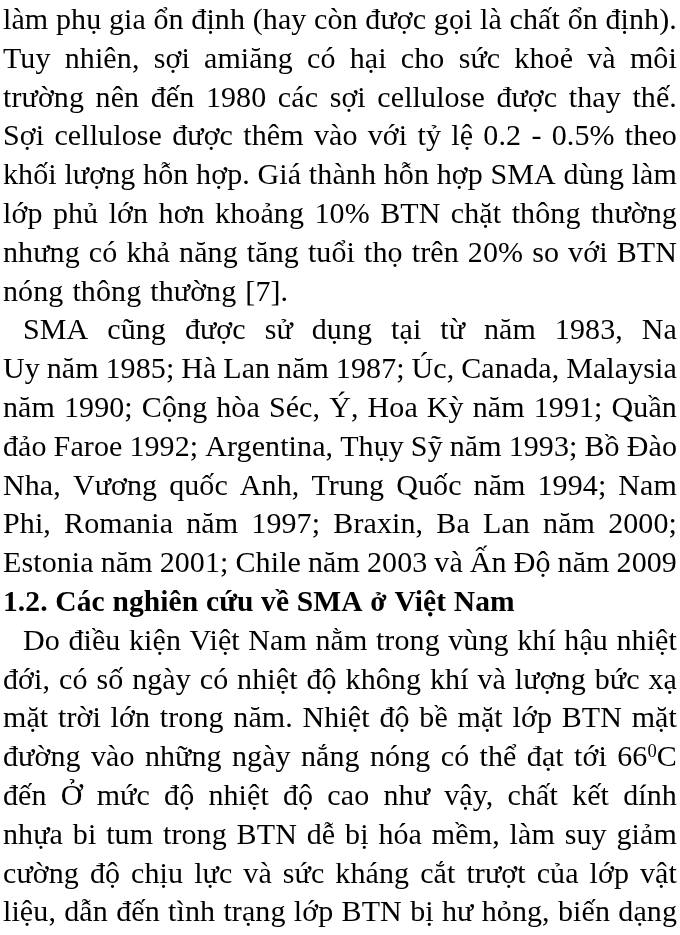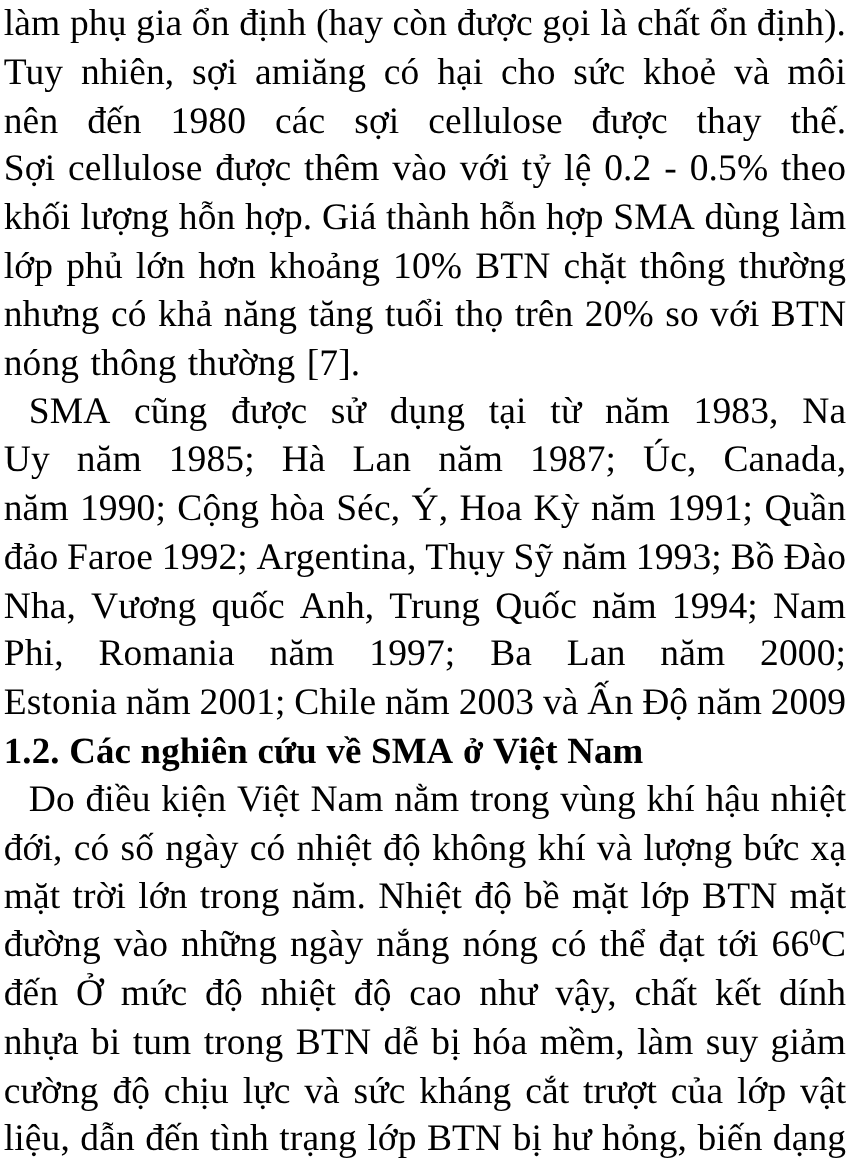--- a/index.html
+++ b/index.html
@@ -70,32 +70,32 @@
     line-height: 0;
   }
 </style>
 </head>
 <body>
 
 <div class="page">
   <div class="col" id="text-column">
       <div class="ln j"><span class="w">làm</span><span class="w">phụ</span><span class="w">gia</span><span class="w">ổn</span><span class="w">định</span><span class="w">(hay</span><span class="w">còn</span><span class="w">được</span><span class="w">gọi</span><span class="w">là</span><span class="w">chất</span><span class="w">ổn</span><span class="w">định).</span></div>
       <div class="ln j"><span class="w">Tuy</span><span class="w">nhiên,</span><span class="w">sợi</span><span class="w">amiăng</span><span class="w">có</span><span class="w">hại</span><span class="w">cho</span><span class="w">sức</span><span class="w">khoẻ</span><span class="w">và</span><span class="w">môi</span></div>
-      <div class="ln j"><span class="w">nên</span><span class="w">đến</span><span class="w">1980</span><span class="w">các</span><span class="w">sợi</span><span class="w">cellulose</span><span class="w">được</span><span class="w">thay</span><span class="w">thế.</span></div>
+      <div class="ln j"><span class="w">trường</span><span class="w">nên</span><span class="w">đến</span><span class="w">1980</span><span class="w">các</span><span class="w">sợi</span><span class="w">cellulose</span><span class="w">được</span><span class="w">thay</span><span class="w">thế.</span></div>
       <div class="ln j"><span class="w">Sợi</span><span class="w">cellulose</span><span class="w">được</span><span class="w">thêm</span><span class="w">vào</span><span class="w">với</span><span class="w">tỷ</span><span class="w">lệ</span><span class="w">0.2</span><span class="w">-</span><span class="w">0.5%</span><span class="w">theo</span></div>
       <div class="ln j"><span class="w">khối</span><span class="w">lượng</span><span class="w">hỗn</span><span class="w">hợp.</span><span class="w">Giá</span><span class="w">thành</span><span class="w">hỗn</span><span class="w">hợp</span><span class="w">SMA</span><span class="w">dùng</span><span class="w">làm</span></div>
       <div class="ln j"><span class="w">lớp</span><span class="w">phủ</span><span class="w">lớn</span><span class="w">hơn</span><span class="w">khoảng</span><span class="w">10%</span><span class="w">BTN</span><span class="w">chặt</span><span class="w">thông</span><span class="w">thường</span></div>
       <div class="ln j"><span class="w">nhưng</span><span class="w">có</span><span class="w">khả</span><span class="w">năng</span><span class="w">tăng</span><span class="w">tuổi</span><span class="w">thọ</span><span class="w">trên</span><span class="w">20%</span><span class="w">so</span><span class="w">với</span><span class="w">BTN</span></div>
       <div class="ln l"><span class="w">nóng</span><span class="w">thông</span><span class="w">thường</span><span class="w">[7].</span></div>
       <div class="ln j ind"><span class="w">SMA</span><span class="w">cũng</span><span class="w">được</span><span class="w">sử</span><span class="w">dụng</span><span class="w">tại</span><span class="w">từ</span><span class="w">năm</span><span class="w">1983,</span><span class="w">Na</span></div>
-      <div class="ln j"><span class="w">Uy</span><span class="w">năm</span><span class="w">1985;</span><span class="w">Hà</span><span class="w">Lan</span><span class="w">năm</span><span class="w">1987;</span><span class="w">Úc,</span><span class="w">Canada,</span></div>
+      <div class="ln j"><span class="w">Uy</span><span class="w">năm</span><span class="w">1985;</span><span class="w">Hà</span><span class="w">Lan</span><span class="w">năm</span><span class="w">1987;</span><span class="w">Úc,</span><span class="w">Canada,</span><span class="w">Malaysia</span></div>
       <div class="ln j"><span class="w">năm</span><span class="w">1990;</span><span class="w">Cộng</span><span class="w">hòa</span><span class="w">Séc,</span><span class="w">Ý,</span><span class="w">Hoa</span><span class="w">Kỳ</span><span class="w">năm</span><span class="w">1991;</span><span class="w">Quần</span></div>
       <div class="ln j"><span class="w">đảo</span><span class="w">Faroe</span><span class="w">1992;</span><span class="w">Argentina,</span><span class="w">Thụy</span><span class="w">Sỹ</span><span class="w">năm</span><span class="w">1993;</span><span class="w">Bồ</span><span class="w">Đào</span></div>
       <div class="ln j"><span class="w">Nha,</span><span class="w">Vương</span><span class="w">quốc</span><span class="w">Anh,</span><span class="w">Trung</span><span class="w">Quốc</span><span class="w">năm</span><span class="w">1994;</span><span class="w">Nam</span></div>
-      <div class="ln j"><span class="w">Phi,</span><span class="w">Romania</span><span class="w">năm</span><span class="w">1997;</span><span class="w">Ba</span><span class="w">Lan</span><span class="w">năm</span><span class="w">2000;</span></div>
+      <div class="ln j"><span class="w">Phi,</span><span class="w">Romania</span><span class="w">năm</span><span class="w">1997;</span><span class="w">Braxin,</span><span class="w">Ba</span><span class="w">Lan</span><span class="w">năm</span><span class="w">2000;</span></div>
       <div class="ln j"><span class="w">Estonia</span><span class="w">năm</span><span class="w">2001;</span><span class="w">Chile</span><span class="w">năm</span><span class="w">2003</span><span class="w">và</span><span class="w">Ấn</span><span class="w">Độ</span><span class="w">năm</span><span class="w">2009</span></div>
       <div class="ln l head"><span class="w">1.2.</span><span class="w">Các</span><span class="w">nghiên</span><span class="w">cứu</span><span class="w">về</span><span class="w">SMA</span><span class="w">ở</span><span class="w">Việt</span><span class="w">Nam</span></div>
       <div class="ln j ind"><span class="w">Do</span><span class="w">điều</span><span class="w">kiện</span><span class="w">Việt</span><span class="w">Nam</span><span class="w">nằm</span><span class="w">trong</span><span class="w">vùng</span><span class="w">khí</span><span class="w">hậu</span><span class="w">nhiệt</span></div>
       <div class="ln j"><span class="w">đới,</span><span class="w">có</span><span class="w">số</span><span class="w">ngày</span><span class="w">có</span><span class="w">nhiệt</span><span class="w">độ</span><span class="w">không</span><span class="w">khí</span><span class="w">và</span><span class="w">lượng</span><span class="w">bức</span><span class="w">xạ</span></div>
       <div class="ln j"><span class="w">mặt</span><span class="w">trời</span><span class="w">lớn</span><span class="w">trong</span><span class="w">năm.</span><span class="w">Nhiệt</span><span class="w">độ</span><span class="w">bề</span><span class="w">mặt</span><span class="w">lớp</span><span class="w">BTN</span><span class="w">mặt</span></div>
       <div class="ln j"><span class="w">đường</span><span class="w">vào</span><span class="w">những</span><span class="w">ngày</span><span class="w">nắng</span><span class="w">nóng</span><span class="w">có</span><span class="w">thể</span><span class="w">đạt</span><span class="w">tới</span><span class="w">66<sup>0</sup>C</span></div>
       <div class="ln j"><span class="w">đến</span><span class="w">Ở</span><span class="w">mức</span><span class="w">độ</span><span class="w">nhiệt</span><span class="w">độ</span><span class="w">cao</span><span class="w">như</span><span class="w">vậy,</span><span class="w">chất</span><span class="w">kết</span><span class="w">dính</span></div>
       <div class="ln j"><span class="w">nhựa</span><span class="w">bi</span><span class="w">tum</span><span class="w">trong</span><span class="w">BTN</span><span class="w">dễ</span><span class="w">bị</span><span class="w">hóa</span><span class="w">mềm,</span><span class="w">làm</span><span class="w">suy</span><span class="w">giảm</span></div>
       <div class="ln j"><span class="w">cường</span><span class="w">độ</span><span class="w">chịu</span><span class="w">lực</span><span class="w">và</span><span class="w">sức</span><span class="w">kháng</span><span class="w">cắt</span><span class="w">trượt</span><span class="w">của</span><span class="w">lớp</span><span class="w">vật</span></div>
       <div class="ln j"><span class="w">liệu,</span><span class="w">dẫn</span><span class="w">đến</span><span class="w">tình</span><span class="w">trạng</span><span class="w">lớp</span><span class="w">BTN</span><span class="w">bị</span><span class="w">hư</span><span class="w">hỏng,</span><span class="w">biến</span><span class="w">dạng</span></div>

